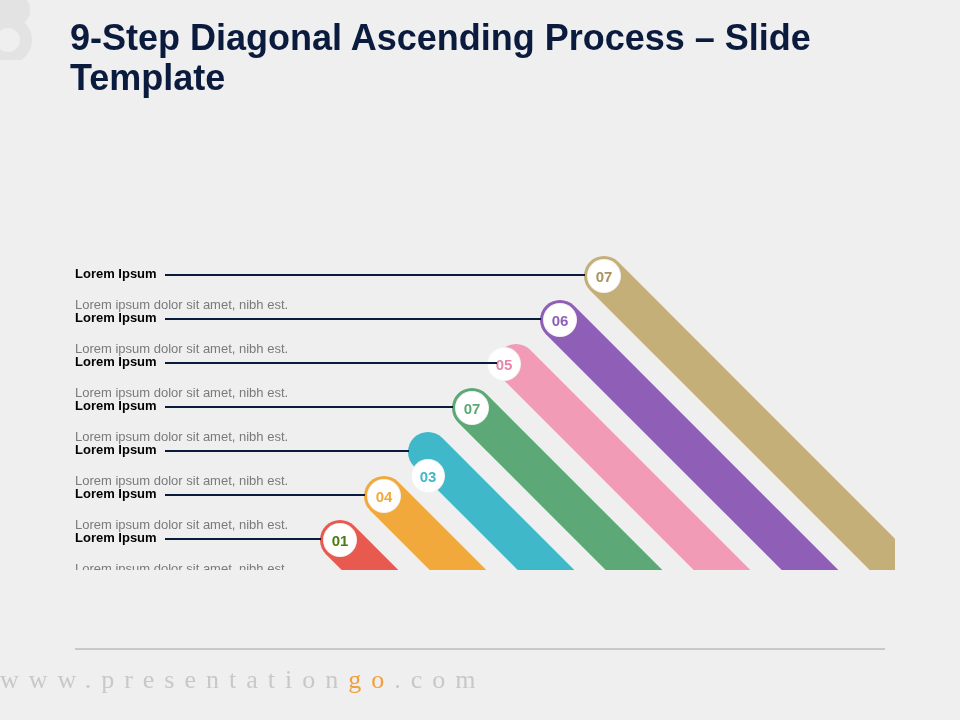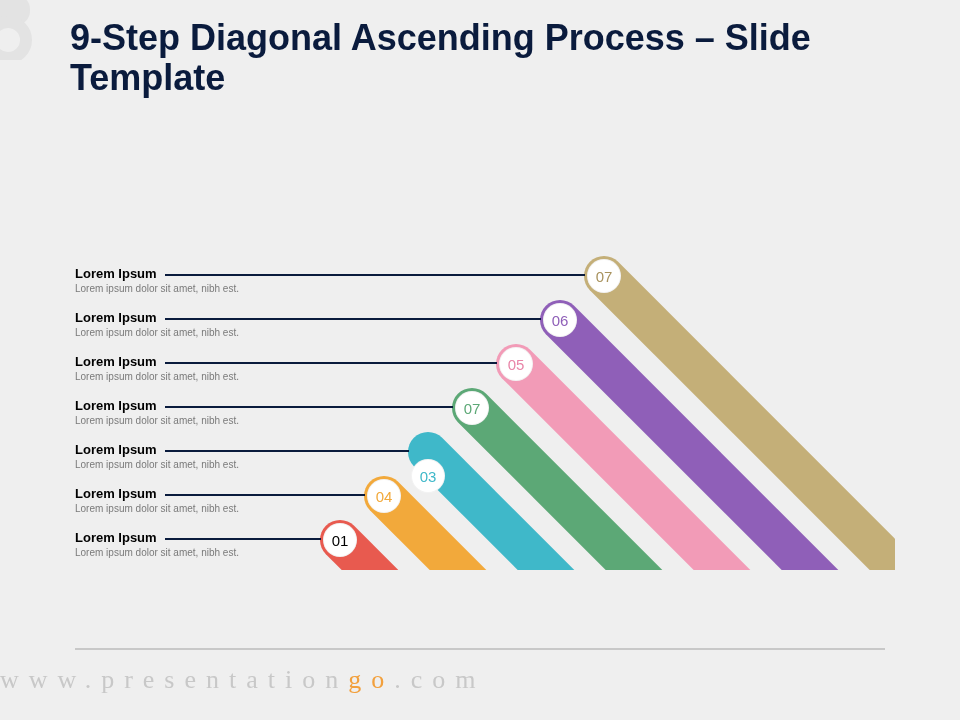--- a/index.html
+++ b/index.html
@@ -48,37 +48,37 @@
   .badge {
     position: absolute;
     width: 34px;
     height: 34px;
     border-radius: 50%;
     background: #fff;
     display: flex;
     align-items: center;
     justify-content: center;
     font-size: 15px;
-    font-weight: 400;
+    font-weight: 700;
     box-shadow: inset 0 0 0 1px rgba(0,0,0,0.05);
   }
   .row {
     position: absolute;
     left: 0;
     width: 100%;
   }
   .row-title {
     font-size: 13px;
     font-weight: 700;
     color: #000000;
   }
   .row-desc {
-    font-size: 10px;
+    font-size: 13px;
     color: #7a7a7a;
-    margin-top: 2px;
+    margin-top: 16px;
   }
   .connector {
     position: absolute;
     height: 2px;
     background: #0a1b3d;
     top: 8px;
   }
   .footer {
     position: absolute;
     bottom: 25px;
@@ -114,25 +114,25 @@
 <h1 class="title">9-Step Diagonal Ascending Process – Slide Template</h1>
 
 <div class="diagram" id="diagram" style="overflow: hidden;">
     <div class="bar" style="left: 245px; top: 280px; width: 40px; height: 162.426px; background: rgb(232, 90, 79); transform: rotate(-45deg); transform-origin: 20px 20px; border-radius: 20px 20px 0px 0px;"></div>
     <div class="bar" style="left: 289px; top: 236px; width: 40px; height: 224.652px; background: rgb(242, 169, 59); transform: rotate(-45deg); transform-origin: 20px 20px; border-radius: 20px 20px 0px 0px;"></div>
     <div class="bar" style="left: 333px; top: 192px; width: 40px; height: 286.877px; background: rgb(63, 184, 201); transform: rotate(-45deg); transform-origin: 20px 20px; border-radius: 20px 20px 0px 0px;"></div>
     <div class="bar" style="left: 377px; top: 148px; width: 40px; height: 349.103px; background: rgb(92, 168, 118); transform: rotate(-45deg); transform-origin: 20px 20px; border-radius: 20px 20px 0px 0px;"></div>
     <div class="bar" style="left: 421px; top: 104px; width: 40px; height: 411.328px; background: rgb(242, 155, 183); transform: rotate(-45deg); transform-origin: 20px 20px; border-radius: 20px 20px 0px 0px;"></div>
     <div class="bar" style="left: 465px; top: 60px; width: 40px; height: 473.553px; background: rgb(143, 95, 184); transform: rotate(-45deg); transform-origin: 20px 20px; border-radius: 20px 20px 0px 0px;"></div>
     <div class="bar" style="left: 509px; top: 16px; width: 40px; height: 535.779px; background: rgb(196, 175, 120); transform: rotate(-45deg); transform-origin: 20px 20px; border-radius: 20px 20px 0px 0px;"></div>
-    <div class="badge" style="left: 248px; top: 283px; color: #000000;">01</div>
+    <div class="badge" style="left: 248px; top: 283px; color: #4d7c0f;">01</div>
     <div class="badge" style="left: 292px; top: 239px; color: rgb(242, 169, 59);">04</div>
     <div class="badge" style="left: 336px; top: 195px; color: rgb(63, 184, 201); margin-top: 24px;">03</div>
     <div class="badge" style="left: 380px; top: 151px; color: rgb(92, 168, 118);">07</div>
-    <div class="badge" style="left: 424px; top: 107px; color: rgb(233, 133, 168);">05</div>
+    <div class="badge" style="left: 412px; top: 107px; color: rgb(233, 133, 168);">05</div>
     <div class="badge" style="left: 468px; top: 63px; color: rgb(143, 95, 184);">06</div>
     <div class="badge" style="left: 512px; top: 19px; color: rgb(168, 146, 93);">07</div>
     <div class="row" style="top: 290px;">
       <div class="row-title">Lorem Ipsum</div>
       <div class="row-desc">Lorem ipsum dolor sit amet, nibh est.</div>
       <div class="connector" style="left: 90px; width: 156px;"></div>
     </div>
     <div class="row" style="top: 246px;">
       <div class="row-title">Lorem Ipsum</div>
       <div class="row-desc">Lorem ipsum dolor sit amet, nibh est.</div>

